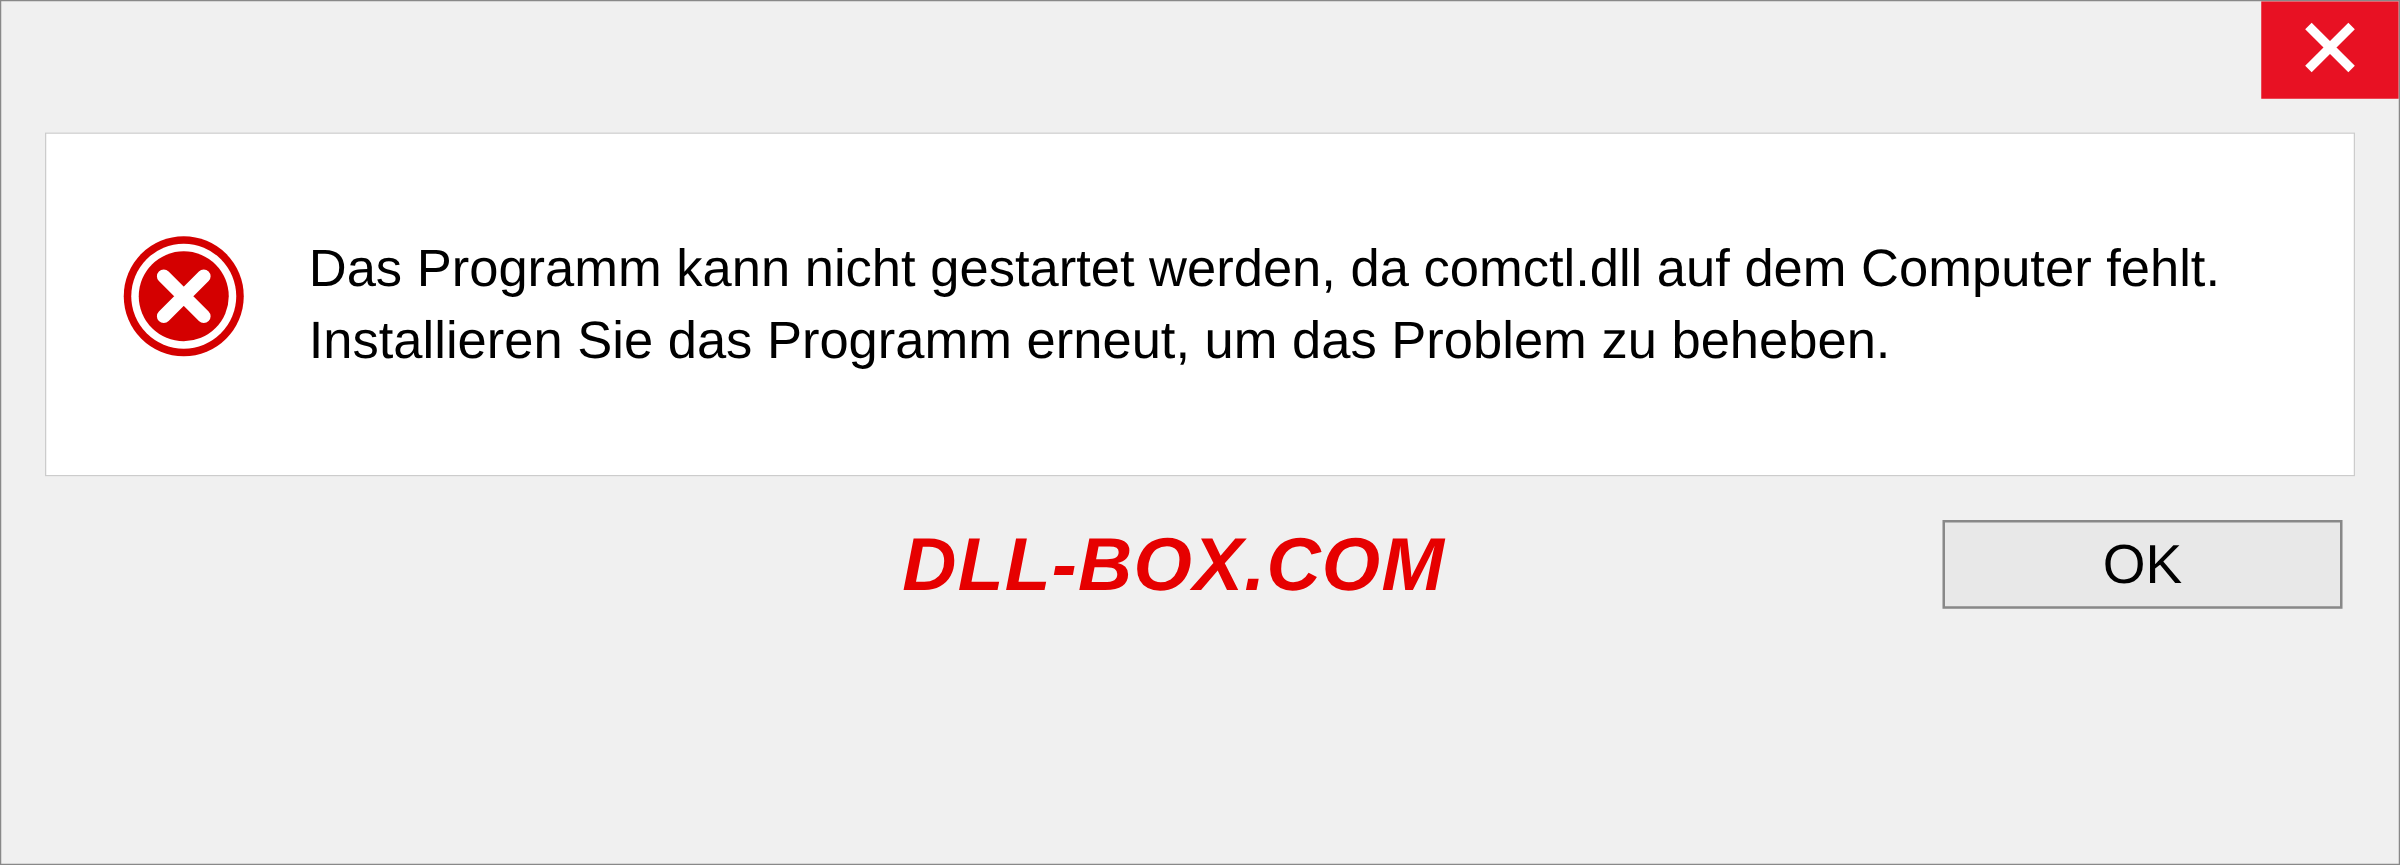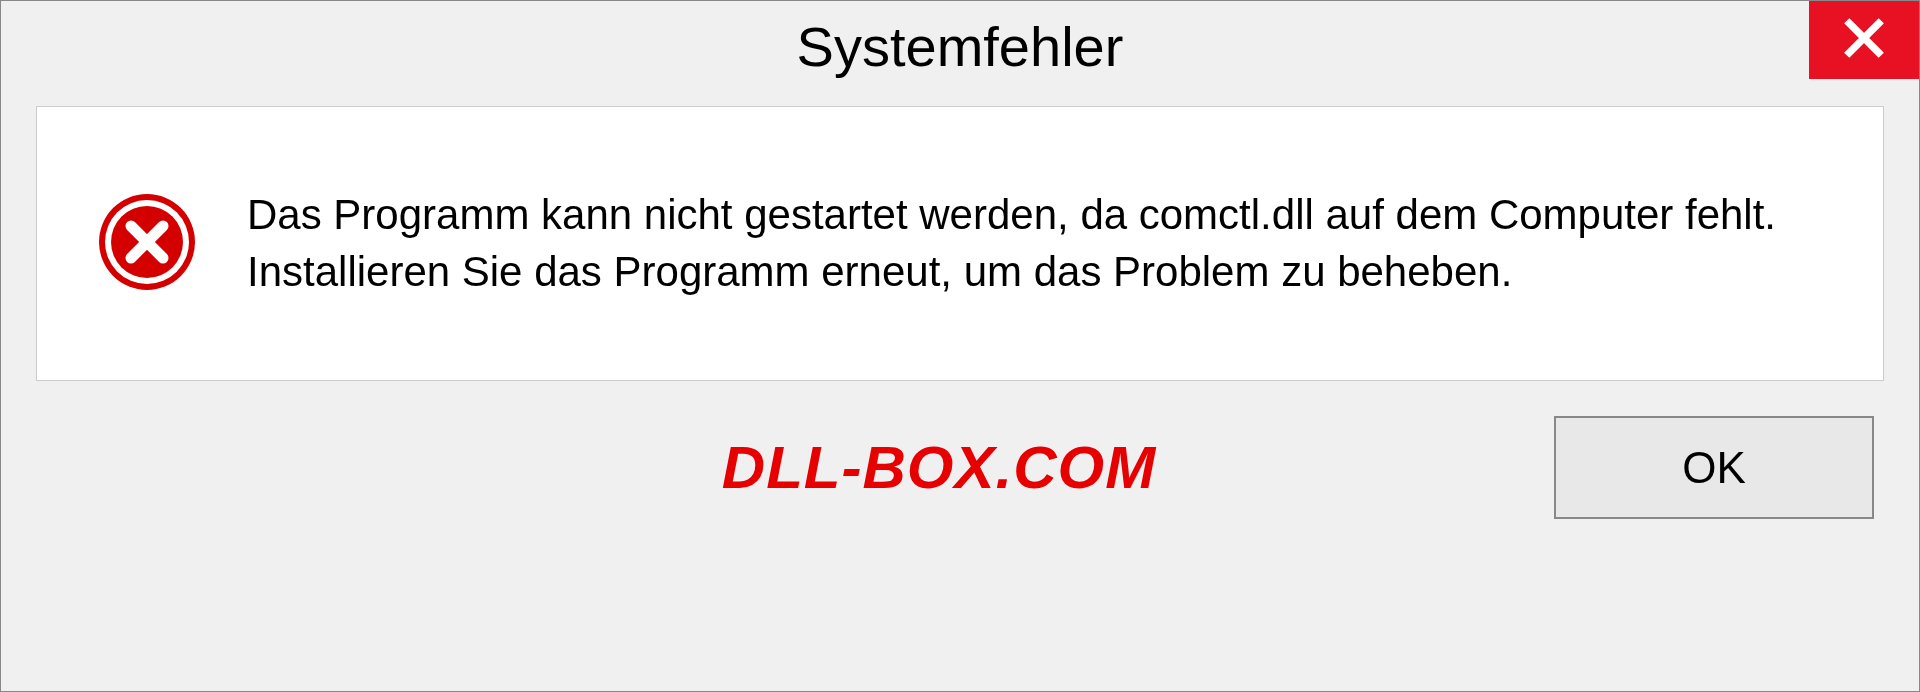--- a/index.html
+++ b/index.html
@@ -42,21 +42,21 @@
     .close-btn svg {
       width: 44px;
       height: 44px;
     }
     .content-area {
       margin: 15px 35px 25px 35px;
       background: #fff;
       border: 1px solid #ccc;
       padding: 80px 60px;
       display: flex;
-      align-items: center;
+      align-items: flex-start;
       gap: 50px;
     }
     .error-icon-wrapper {
       flex-shrink: 0;
     }
     .error-icon {
       width: 100px;
       height: 100px;
     }
     .message {
@@ -76,36 +76,35 @@
       font-weight: 900;
       font-style: italic;
       color: #e60000;
       letter-spacing: 1px;
       flex: 1;
       text-align: center;
       margin-left: 300px;
     }
     .ok-btn {
       width: 320px;
-      height: 103px;
+      height: 71px;
       background: #e8e8e8;
       border: 2px solid #888;
       font-size: 44px;
       color: #000;
       display: flex;
       align-items: center;
       justify-content: center;
       cursor: pointer;
     }
   </style>
 </head>
 <body>
 
 <div class="titlebar">
-  <div class="title">Systemfehler</div>
   <div class="close-btn">
     <span>
       <svg viewBox="0 0 24 24">
         <path d="M4 4 L20 20 M20 4 L4 20" stroke="#fff" stroke-width="4" stroke-linecap="square" fill="none"></path>
       </svg>
     </span>
   </div>
 </div>
 
 <div class="content-area">

